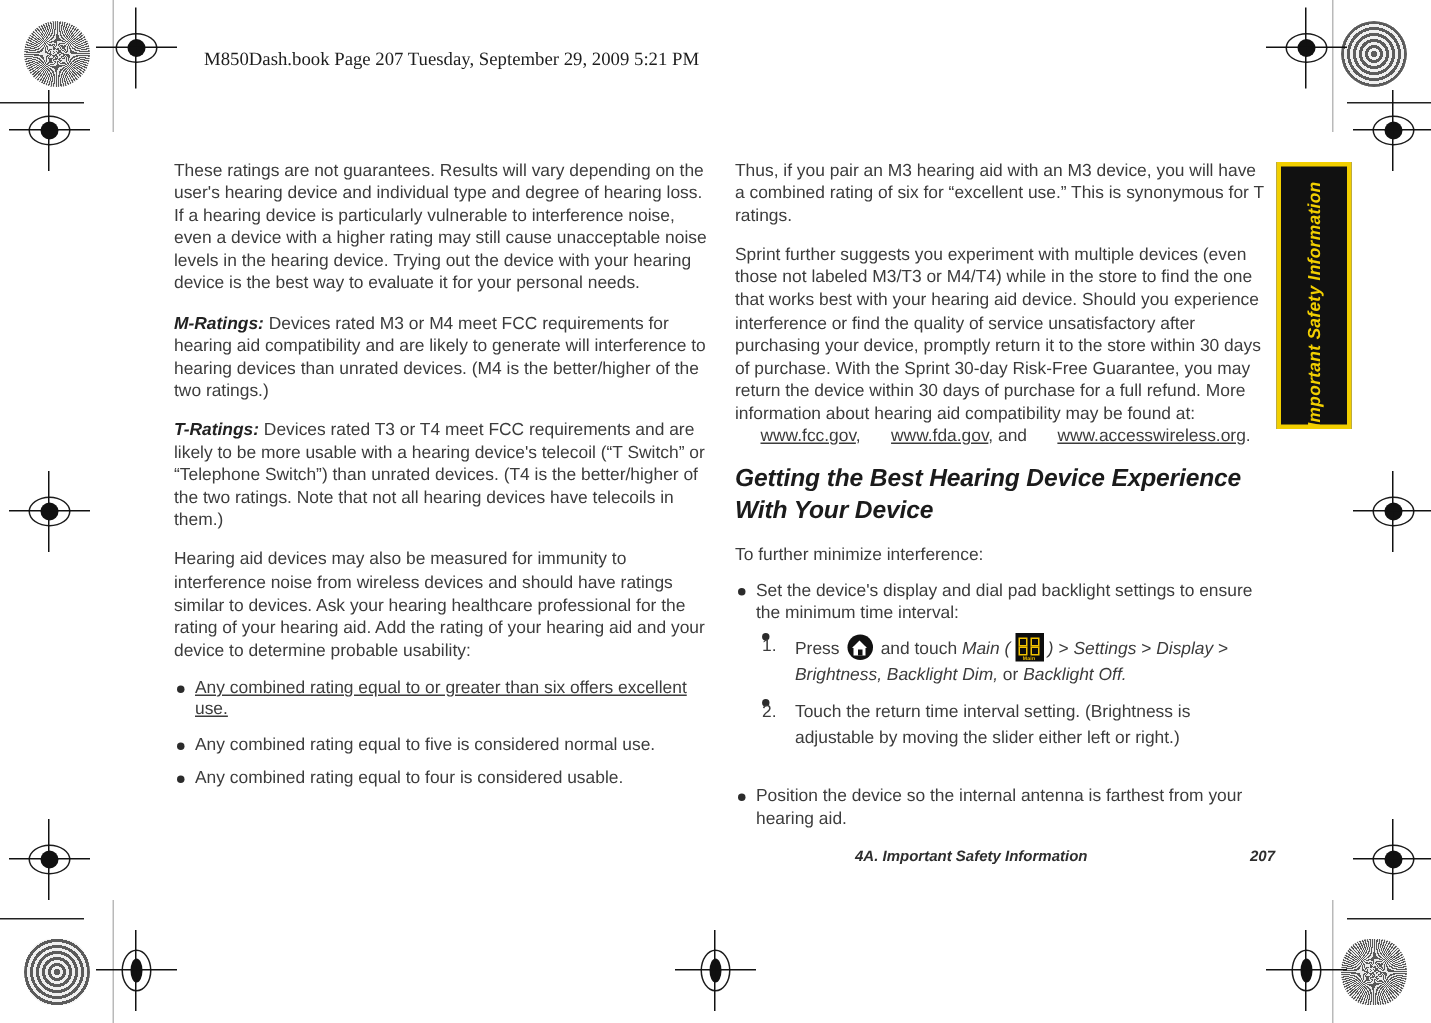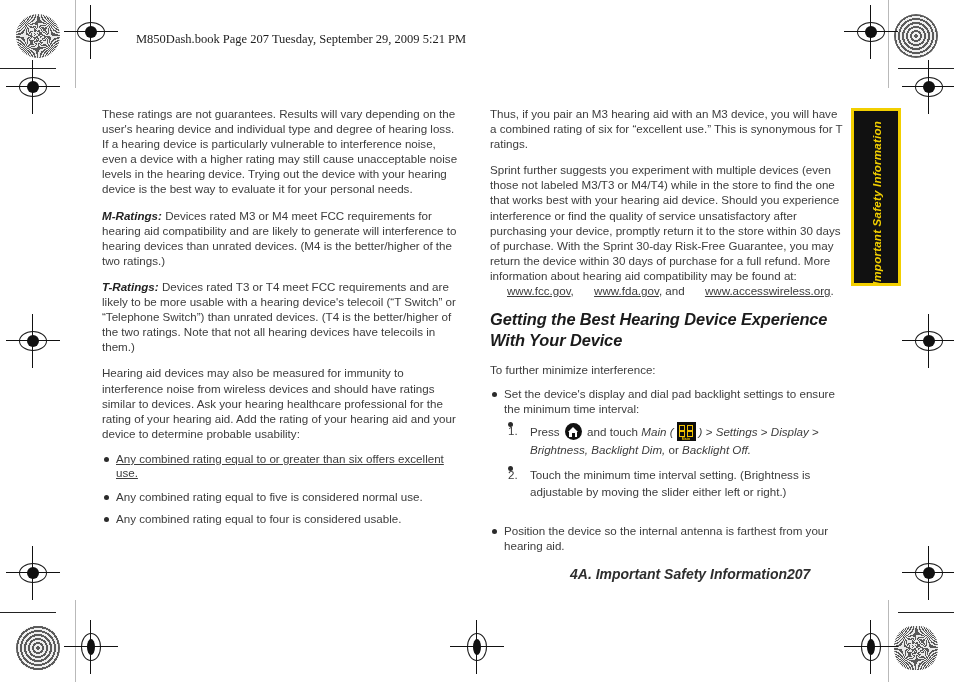--- a/index.html
+++ b/index.html
@@ -55,21 +55,21 @@
     font-size:12.5px;color:#1d1d1d;white-space:nowrap;
   }
 
   
   .page{position:absolute;left:0;top:0;width:954px;height:682px;}
 
   .col{
     position:absolute;top:106px;
     font-size:11.6px;line-height:15.1px;color:#3c3c3c;
   }
-  .col.left{left:102px;width:358px;}
+  .col.left{left:116px;width:358px;}
   .col.right{left:490px;width:356px;}
 
   p{margin:0 0 11px 0;}
   p.tight{margin-bottom:10px;}
   .lead{font-style:italic;font-weight:bold;color:#222;}
 
   a.link{color:#3c3c3c;text-decoration:underline;margin-left:17px;}
 
   h2.heading{
     font-size:16.4px;line-height:21px;font-style:italic;font-weight:bold;
@@ -141,22 +141,22 @@
     display:block;
     writing-mode:vertical-rl;transform:rotate(180deg);
     color:#f2cf00;font-style:italic;font-weight:bold;font-size:11.6px;
     letter-spacing:0.2px;white-space:nowrap;
     margin:10px auto 0 auto;text-align:center;
   }
 
   
   .footer{
     position:absolute;left:490px;top:566px;width:372px;
-    font-size:14px;font-style:italic;font-weight:bold;color:#2e2e2e;
-    display:flex;
+    font-size:10px;font-style:italic;font-weight:bold;color:#2e2e2e;
+    display:flex;justify-content:space-between;
   }
   .footer .chap{margin-left:80px;}
   .footer .pno{margin-right:12px;}
 </style>
 </head>
 <body>
 
 <div class="marks">
 
   <div class="trim v" style="left:75px;top:0;height:88px;"></div>
@@ -286,21 +286,21 @@
             <span>&gt;</span>
             <span class="it">Settings</span>
             <span>&gt;</span>
             <span class="it">Display</span>
             <span>&gt;</span>
             <span class="it">Brightness, Backlight  Dim,</span>
             <span>or</span>
             <span class="it">Backlight Off.</span>
           </li>
           <li>
-            <span>Touch the minimum time interval setting. (Brightness is adjustable by moving the slider either left or right.)</span>
+            <span>Touch the return time interval setting. (Brightness is adjustable by moving the slider either left or right.)</span>
           </li>
         </ol>
       </li>
       <li><span>Position the device so the internal antenna is farthest from your hearing aid.</span></li>
     </ul>
   </div>
 
   <div class="side-tab">
     <span>Important Safety Information</span>
   </div>

